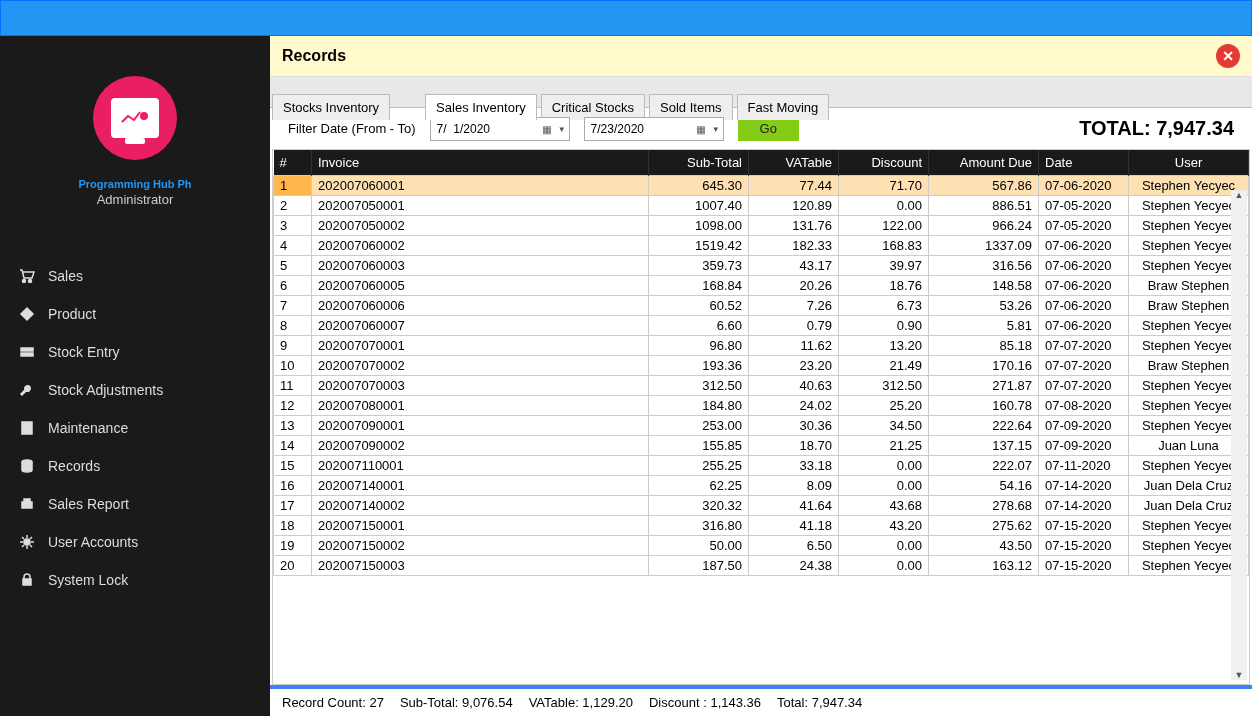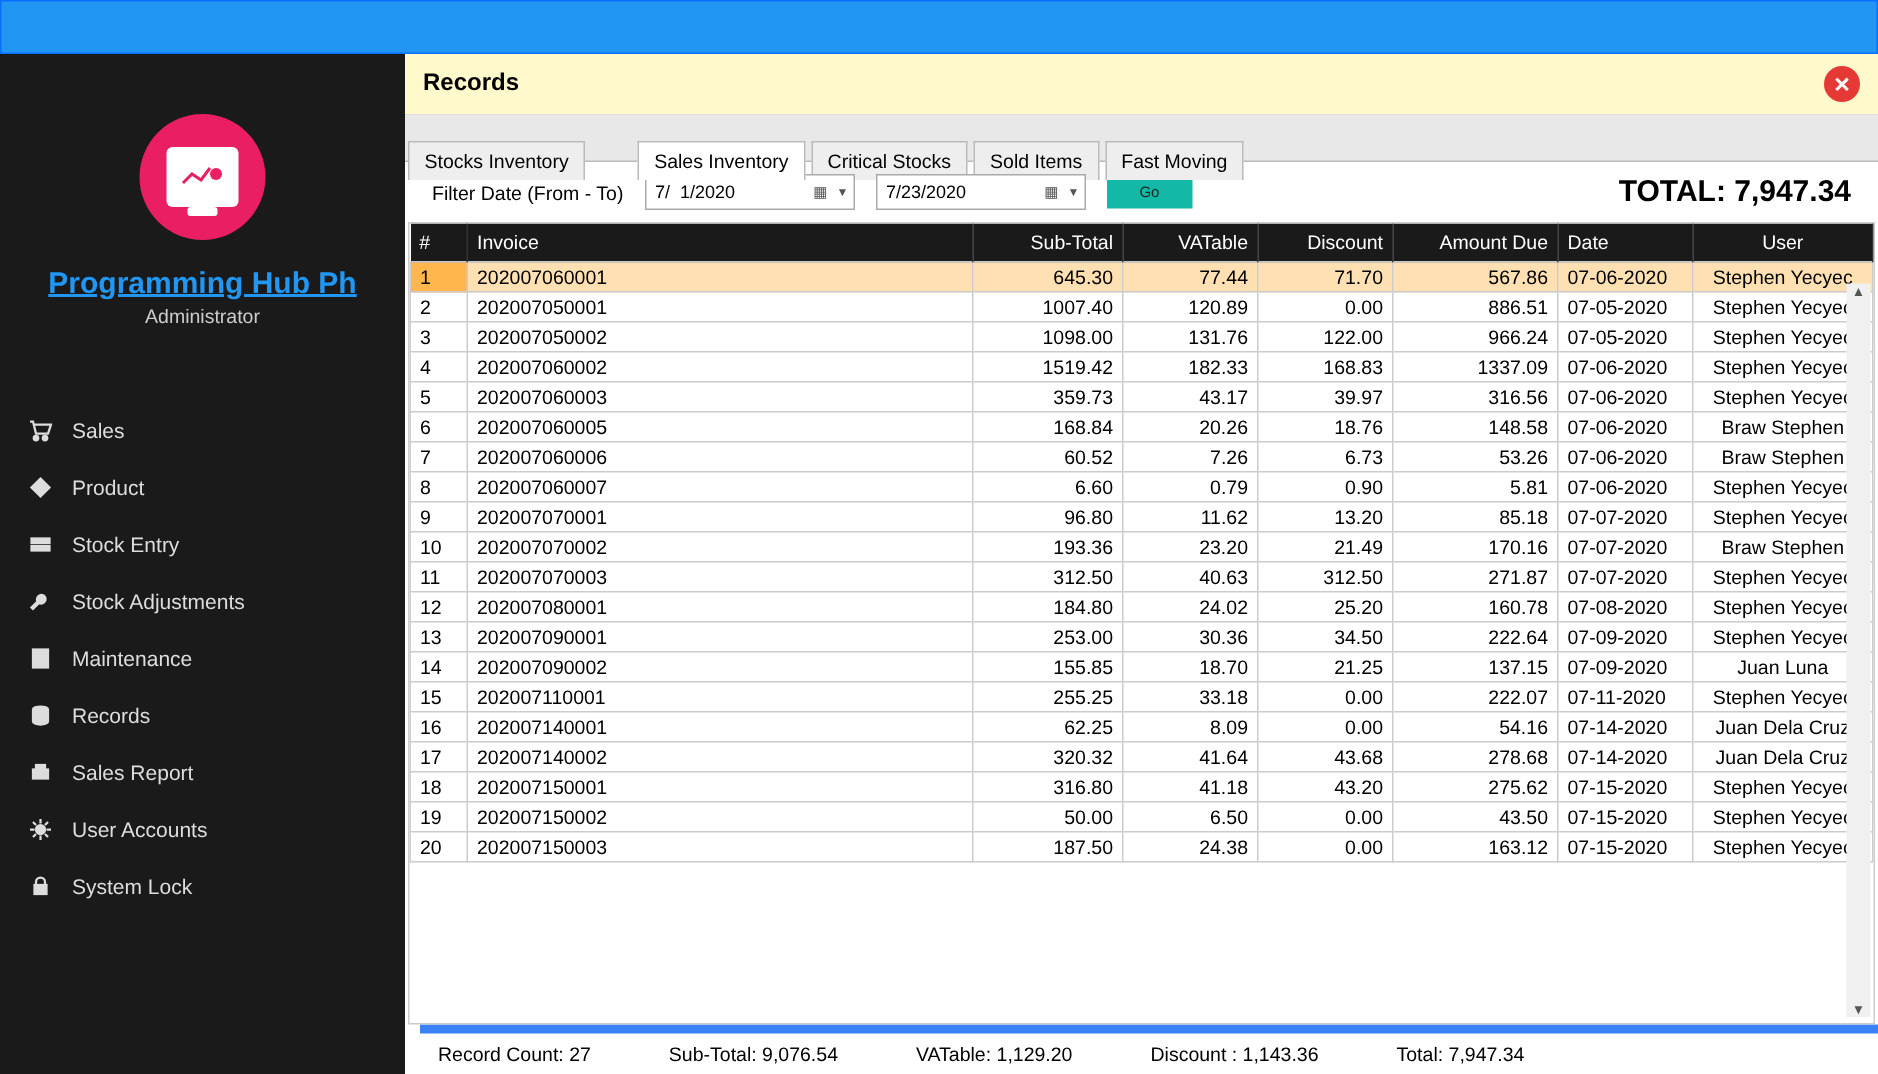--- a/index.html
+++ b/index.html
@@ -4,51 +4,51 @@
 <style>
   * { box-sizing: border-box; margin: 0; padding: 0; }
   html, body { width: 1252px; height: 716px; font-family: Arial, sans-serif; overflow: hidden; }
   .topbar { height: 36px; background: #2196f3; border: 1px solid #0d6efd; }
   .app { display: flex; height: 680px; }
   .sidebar { width: 270px; background: #1a1a1a; color: #eee; display: flex; flex-direction: column; }
   .logo-area { display:flex; flex-direction:column; align-items:center; padding: 40px 0 20px; }
   .logo-circle { width: 84px; height: 84px; border-radius: 50%; background: #e91e63; display:flex; align-items:center; justify-content:center; }
   .monitor { width: 48px; height: 40px; background:#fff; border-radius:4px; position:relative; display:flex; align-items:center; justify-content:center; }
   .monitor::after { content:''; position:absolute; bottom:-6px; left:50%; transform:translateX(-50%); width:20px; height:6px; background:#fff; border-radius:2px; }
-  .brand { color:#2196f3; font-weight:bold; margin-top:18px; font-size:20px;text-decoration:underline; }
+  .brand { color:#2196f3; font-weight:bold; margin-top:18px; font-size:11px; }
   .role { color:#ccc; font-size:13px; margin-top:2px; }
   .nav { list-style:none; margin-top:30px; flex:1; }
   .nav li { padding:10px 18px; font-size:14px; color:#ddd; display:flex; align-items:center; gap:12px; cursor:pointer; }
   .nav li .ic { width:18px; height:18px; display:inline-flex; align-items:center; justify-content:center; }
   .logout { padding:14px 18px; font-size:14px; display:flex; align-items:center; gap:12px; cursor:pointer; }
   .main { flex:1; background:#fff; display:flex; flex-direction:column; position:relative; }
   .header-bar { background:#fff9cc; padding:8px 12px; display:flex; align-items:center; justify-content:space-between; border-bottom:1px solid #ddd; }
   .header-title { font-weight:bold; font-size:16px; }
   .close-btn { width:24px; height:24px; border-radius:50%; background:#e53935; color:#fff; display:flex; align-items:center; justify-content:center; font-weight:bold; cursor:pointer; font-size:14px; }
   .tabs { display:flex; background:#e8e8e8; padding-top:4px; padding-left:2px; gap:4px; border-bottom:1px solid #bbb; }
   .tab { padding:5px 10px; background:#eee; border:1px solid #bbb; border-bottom:none; font-size:13px; cursor:pointer; position:relative; top:13px; }
   .tab.active { background:#fff; z-index:2;margin-left:31px; }
   .filter-row { display:flex; align-items:center; gap:14px; padding:8px 18px; }
   .filter-label { font-size:13px; }
   .date-field { width:140px; height:24px; border:1px solid #aaa; font-size:12px; padding:2px 22px 2px 6px; position:relative; background:#fff; }
   .date-wrap { position:relative;text-decoration:underline; }
   .date-wrap .cal-ic { position:absolute; right:18px; top:50%; transform:translateY(-50%); font-size:10px; color:#555; pointer-events:none; }
   .date-wrap .dd-ic { position:absolute; right:4px; top:50%; transform:translateY(-50%); font-size:8px; color:#555; pointer-events:none; }
-  .go-btn { background:#14b8a6; border:none; padding:5px 22px; font-size:10px; cursor:pointer; color:#222; }
+  .go-btn { background:#84cc16; border:none; padding:5px 22px; font-size:13px; cursor:pointer; color:#222; }
   .total { margin-left:auto; font-size:20px; font-weight:bold; }
   .table-wrap { flex:1; overflow:hidden; position:relative; border:1px solid #ccc; margin:0 2px; }
   .grid { width:100%; border-collapse:collapse; font-size:13px; }
   .grid thead th { background:#1a1a1a; color:#fff; font-weight:normal; text-align:left; padding:5px 6px; border-right:1px solid #333; }
   .grid thead th.num, .grid tbody td.num { text-align:right; }
   .grid thead th.center, .grid tbody td.center { text-align:center; }
   .grid tbody td { border:1px solid #ccc; padding:2px 6px; white-space:nowrap; }
   .grid tbody tr.sel td { background:#ffe0b2; }
   .grid tbody tr.sel td:first-child { background:#ffb74d; }
   .scroll-ind { position:absolute; right:2px; top:40px; bottom:4px; width:16px; background:#f0f0f0; display:flex; flex-direction:column; justify-content:space-between; align-items:center; font-size:9px; color:#555; }
-  .footer { border-top:6px solid #3b82f6; padding:6px 12px; font-size:13px; display:flex; gap:52px;margin-left:10px; }
+  .footer { border-top:4px solid #3b82f6; padding:6px 12px; font-size:13px; display:flex; gap:16px; }
   svg { display:block; }
 </style>
 </head>
 <body>
 
 <div class="topbar"></div>
 <div class="app">
   <aside class="sidebar">
     <div class="logo-area">
       <div class="logo-circle">

